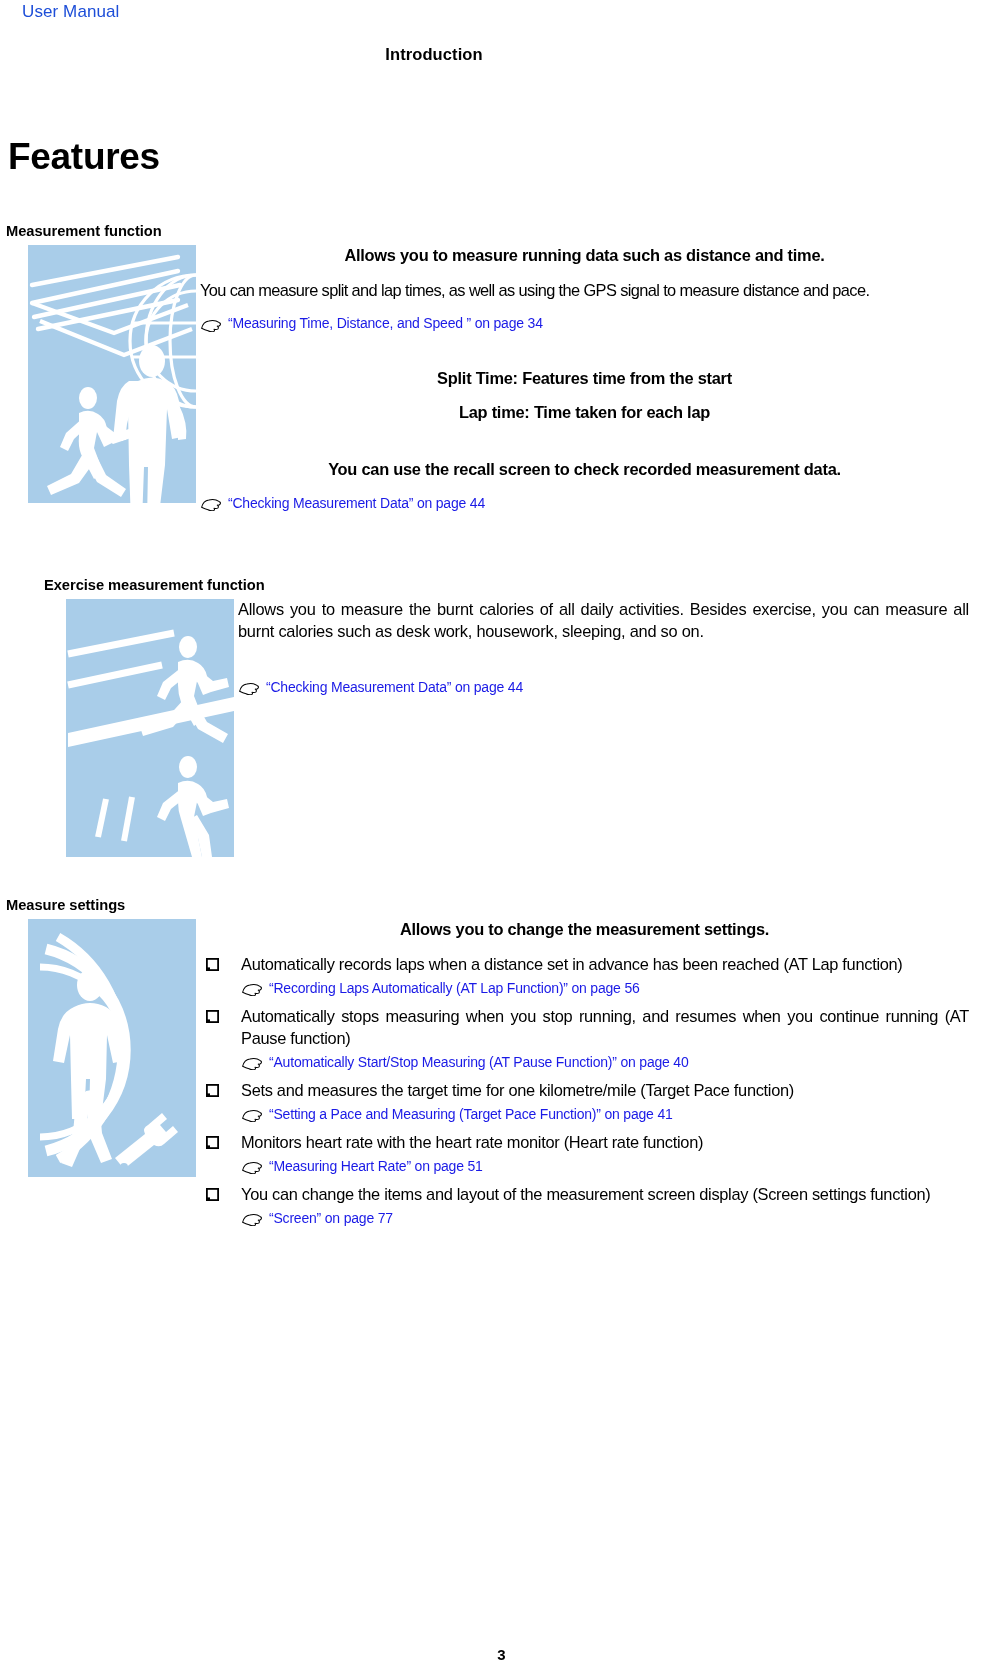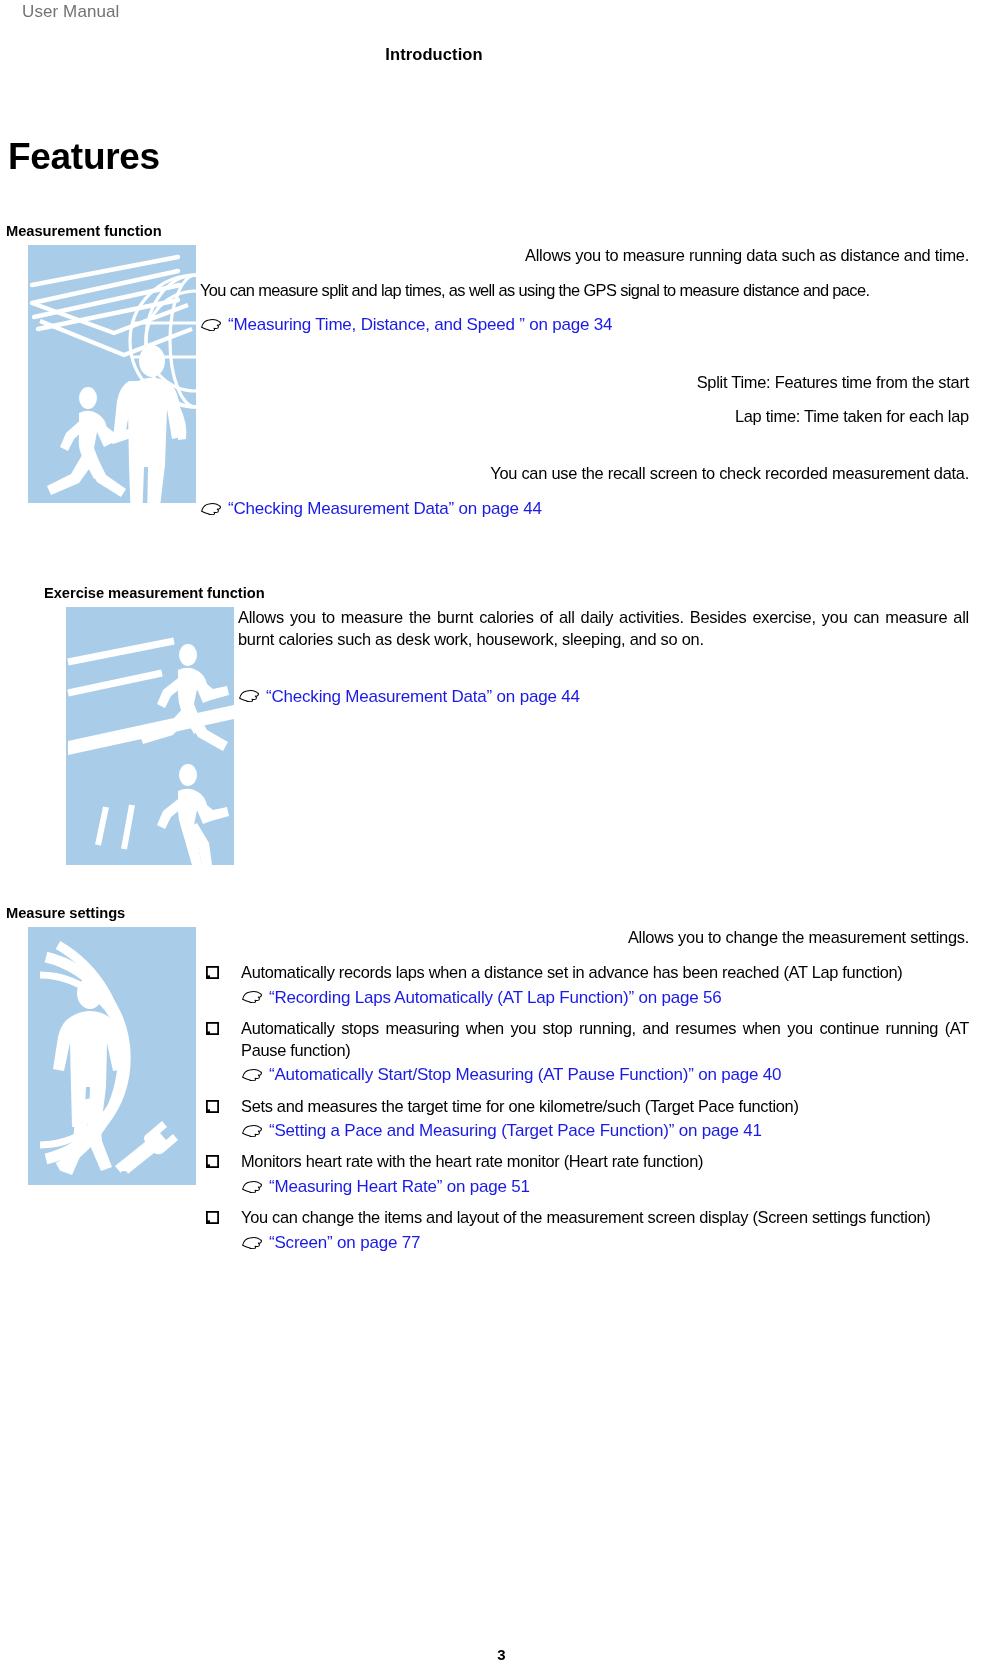--- a/index.html
+++ b/index.html
@@ -22,21 +22,21 @@
     top: 0; left: 0;
     width: 1003px;
     height: 40px;
   }
   .doc-header .manual-name {
     position: absolute;
     left: 22px; top: 2px;
     font-size: 17px;
     font-weight: 400;
     letter-spacing: 0.1px;
-    color: #737373;
+    color: #1d4ed8;
   }
   .chapter-title {
     position: absolute;
     top: 45px; left: 0;
     width: 868px;
     text-align: center;
     font-size: 16.5px;
     font-weight: bold;
     letter-spacing: 0.1px;
   }
@@ -89,32 +89,32 @@
 
   p.para {
     margin: 0 0 13px 0;
     font-size: 16.4px;
     line-height: 1.33;
     letter-spacing: -0.25px;
     text-align: justify;
     text-justify: inter-word;
   }
   p.para.tight { letter-spacing: -0.62px; }
-  p.para.nojust { text-align: right; }
+  p.para.nojust { text-align: center; font-weight: bold; }
   p.spacer { margin: 0; height: 22px; }
 
   
   .xref {
     margin: 0 0 13px 0;
-    font-size: 17px;
+    font-size: 14px;
     line-height: 1.3;
     color: #1a1ae6;
     letter-spacing: -0.2px;
     display: flex;
-    align-items: center;
+    align-items: flex-end;
     gap: 7px;
   }
   .xref .hand-icon {
     flex: 0 0 auto;
     width: 21px;
     height: 13px;
     position: relative;
     top: -1px;
   }
   .xref .xref-text { color: #1a1ae6; }
@@ -352,21 +352,21 @@
                 <path d="M2 11 q2 -8 9 -9 q7 -2 13 2 q2 1 1 3 q-1 2 -4 1 q3 2 1 4 q-2 1 -5 0 q2 2 0 3 q-3 1 -7 -1 q-4 -1 -8 -3 z" fill="none" stroke="#000000" stroke-width="1.3"></path>
               </svg>
               <span class="xref-text">“Automatically Start/Stop Measuring (AT Pause Function)” on page 40</span>
             </div>
           </li>
           <li>
             <svg class="sq-icon" viewBox="0 0 13 13" aria-hidden="true">
               <rect x="0.9" y="0.9" width="11.2" height="11.2" fill="none" stroke="#000000" stroke-width="1.8"></rect>
               <rect x="0" y="9.4" width="4" height="3.6" fill="#000000"></rect>
             </svg>
-            <span class="li-text">Sets and measures the target time for one kilometre/such (Target Pace function)</span>
+            <span class="li-text">Sets and measures the target time for one kilometre/mile (Target Pace function)</span>
             <div class="xref">
               <svg class="hand-icon" viewBox="0 0 26 15" aria-hidden="true">
                 <path d="M2 11 q2 -8 9 -9 q7 -2 13 2 q2 1 1 3 q-1 2 -4 1 q3 2 1 4 q-2 1 -5 0 q2 2 0 3 q-3 1 -7 -1 q-4 -1 -8 -3 z" fill="none" stroke="#000000" stroke-width="1.3"></path>
               </svg>
               <span class="xref-text">“Setting a Pace and Measuring (Target Pace Function)” on page 41</span>
             </div>
           </li>
           <li>
             <svg class="sq-icon" viewBox="0 0 13 13" aria-hidden="true">
               <rect x="0.9" y="0.9" width="11.2" height="11.2" fill="none" stroke="#000000" stroke-width="1.8"></rect>

